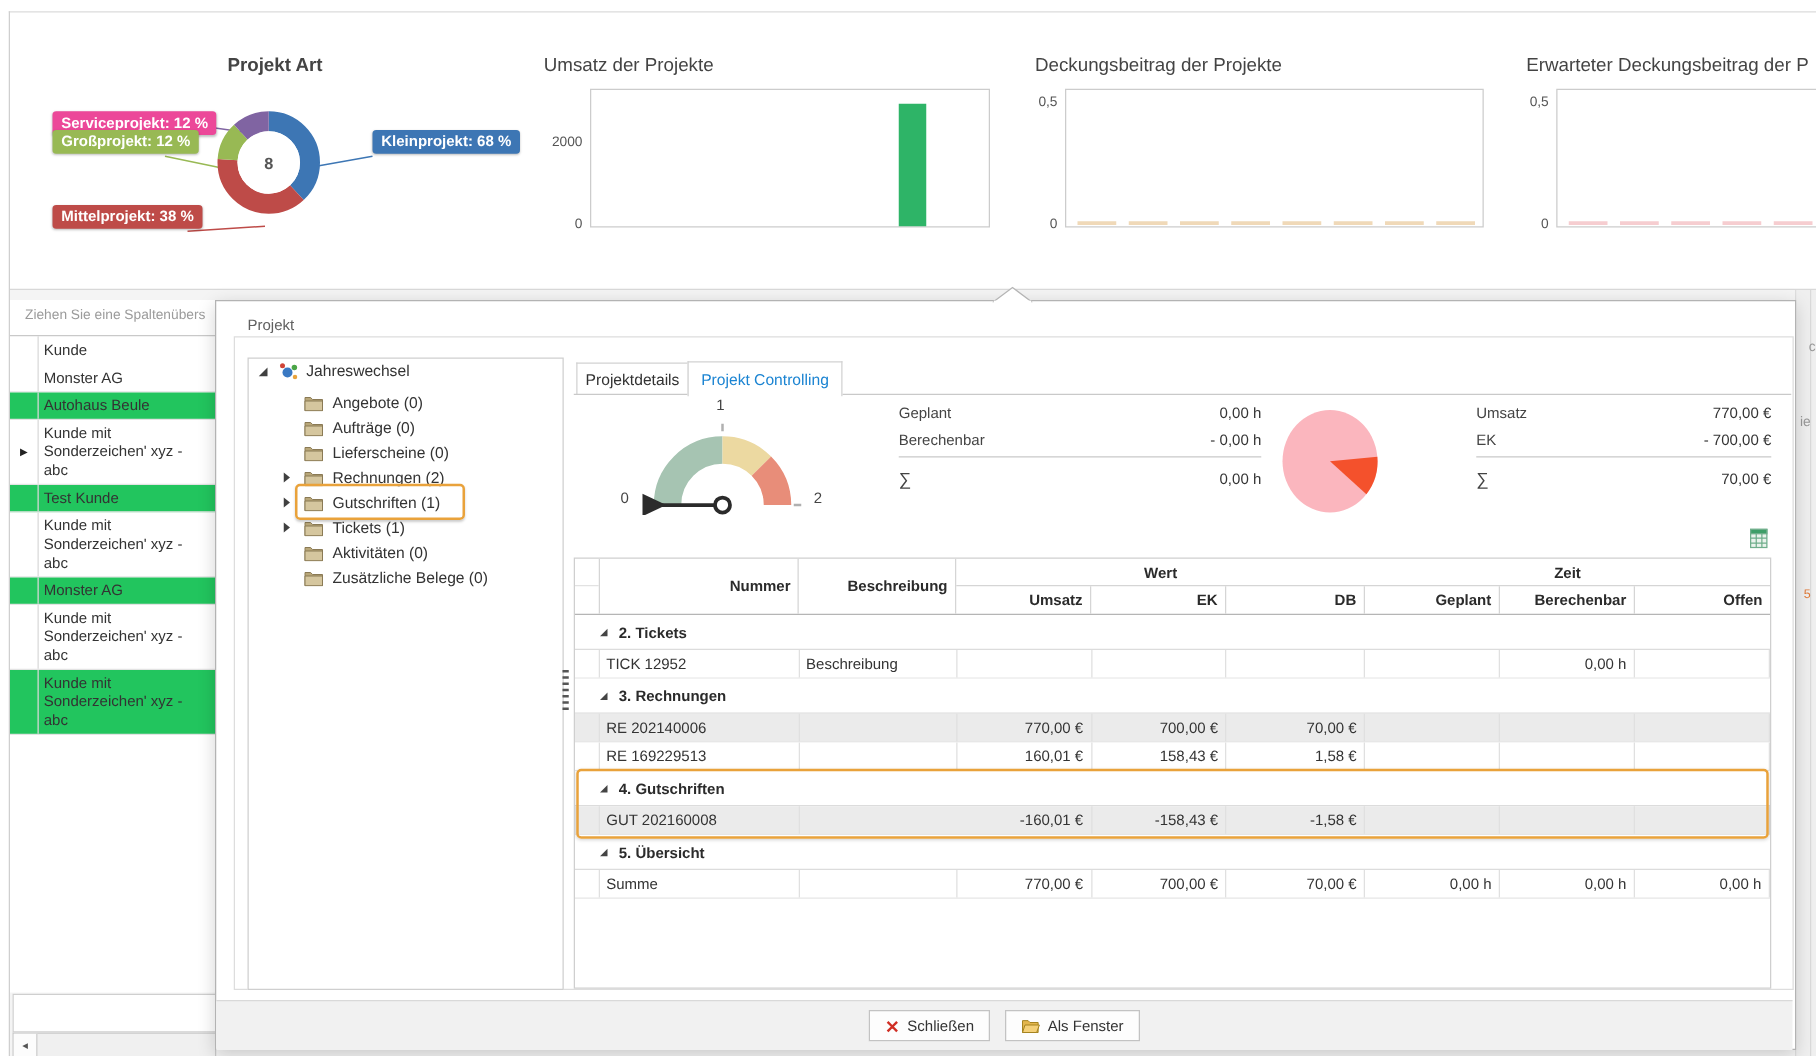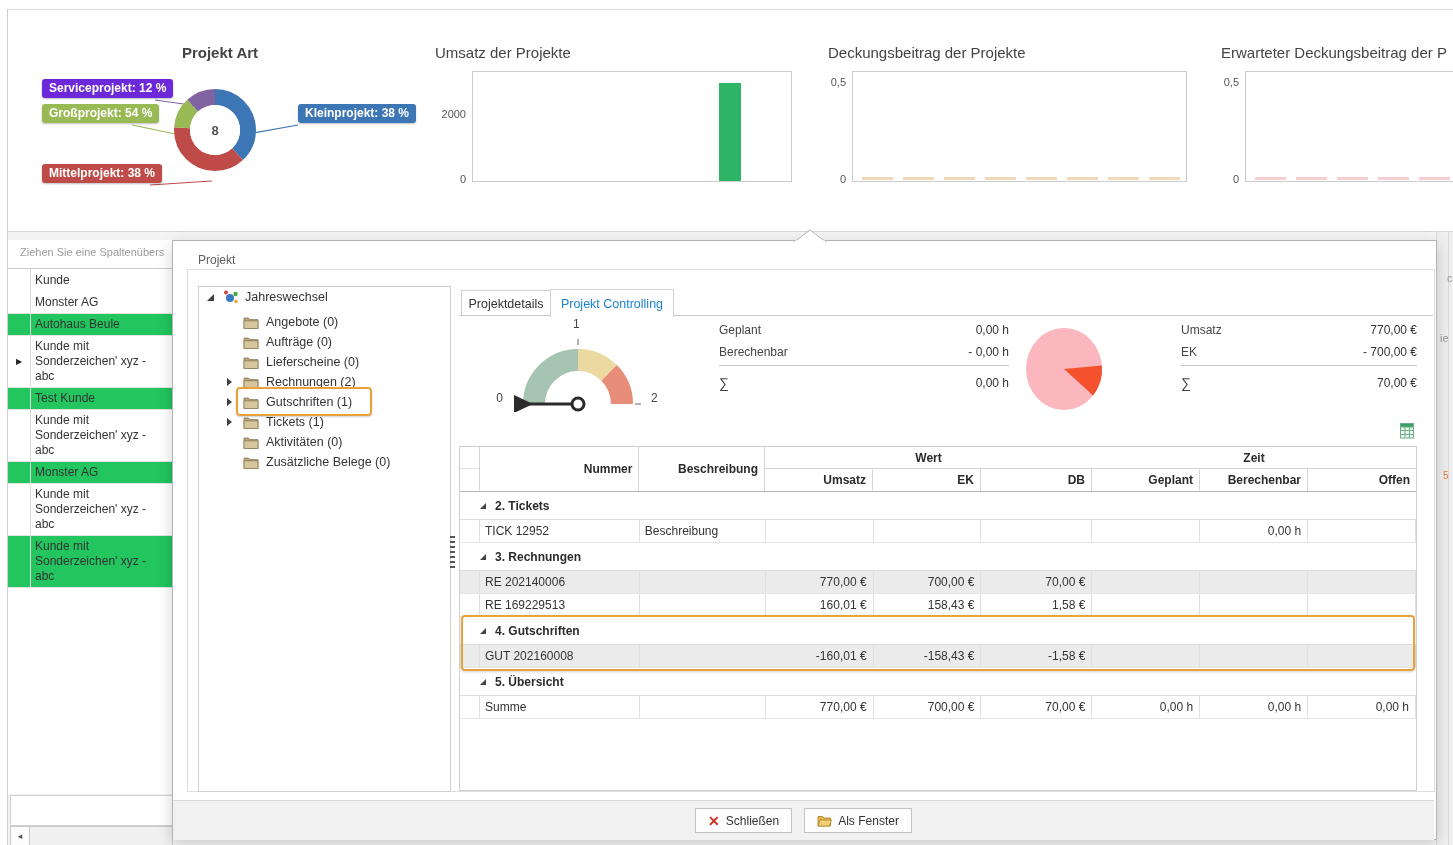--- a/index.html
+++ b/index.html
@@ -123,24 +123,24 @@
   <svg class="abs" style="left:167px;top:72px;" width="96" height="96" viewBox="0 0 96 96">
     <g transform="rotate(-90 48 48)">
       <circle cx="48" cy="48" r="33" fill="none" stroke="#3D76B4" stroke-width="16" stroke-dasharray="78.79 128.55" stroke-dashoffset="0"></circle>
       <circle cx="48" cy="48" r="33" fill="none" stroke="#BE4B48" stroke-width="16" stroke-dasharray="78.79 128.55" stroke-dashoffset="-78.79"></circle>
       <circle cx="48" cy="48" r="33" fill="none" stroke="#98B954" stroke-width="16" stroke-dasharray="24.88 182.46" stroke-dashoffset="-157.58"></circle>
       <circle cx="48" cy="48" r="33" fill="none" stroke="#8064A2" stroke-width="16" stroke-dasharray="24.88 182.46" stroke-dashoffset="-182.46"></circle>
     </g>
     <circle cx="48" cy="48" r="25" fill="#ffffff"></circle>
   </svg>
   <div class="abs donut-center" style="left:195px;top:113px;width:40px;">8</div>
-  <div class="callout" style="left: 42px; top: 69px; background: #6d28d9;">Serviceprojekt: 12 %</div>
-  <div class="callout" style="left: 42px; top: 94px; background: rgb(152, 185, 84);">Großprojekt: 54 %</div>
+  <div class="callout" style="left: 42px; top: 79px; background: #ec4899;">Serviceprojekt: 12 %</div>
+  <div class="callout" style="left: 42px; top: 94px; background: rgb(152, 185, 84);">Großprojekt: 12 %</div>
   <div class="callout" style="left: 42px; top: 154px; background: rgb(190, 75, 72);">Mittelprojekt: 38 %</div>
-  <div class="callout" style="left: 298px; top: 94px; background: rgb(61, 118, 180);">Kleinprojekt: 38 %</div>
+  <div class="callout" style="left: 298px; top: 94px; background: rgb(61, 118, 180);">Kleinprojekt: 68 %</div>
 </div>
 
 <div class="abs" style="left:420px;top:0;width:400px;height:231px;">
   <div class="abs chart-title" style="left:15px;top:44px;">Umsatz der Projekte</div>
   <div class="abs plot" style="left:52px;top:71px;width:318px;height:109px;">
     <div class="abs" style="left:246px;top:11px;width:22px;height:98px;background:#2EB467;"></div>
   </div>
   <div class="abs tick" style="left:2px;top:108px;width:44px;">2000</div>
   <div class="abs tick" style="left:2px;top:173px;width:44px;">0</div>
 </div>

